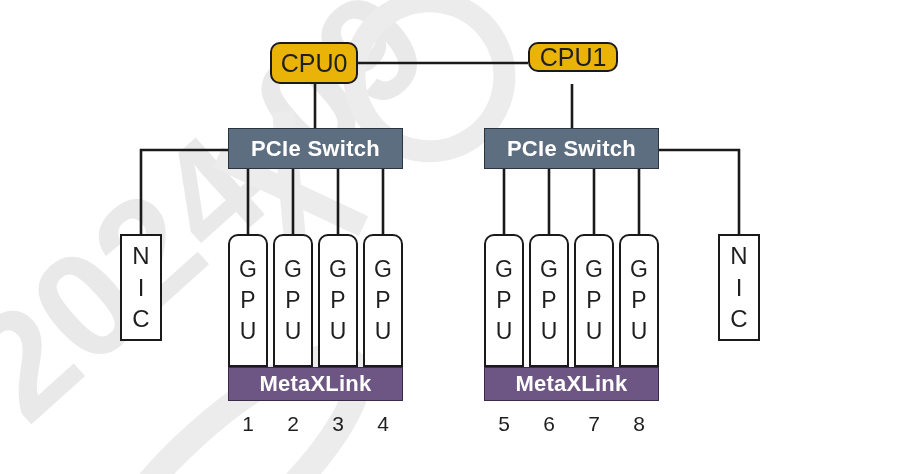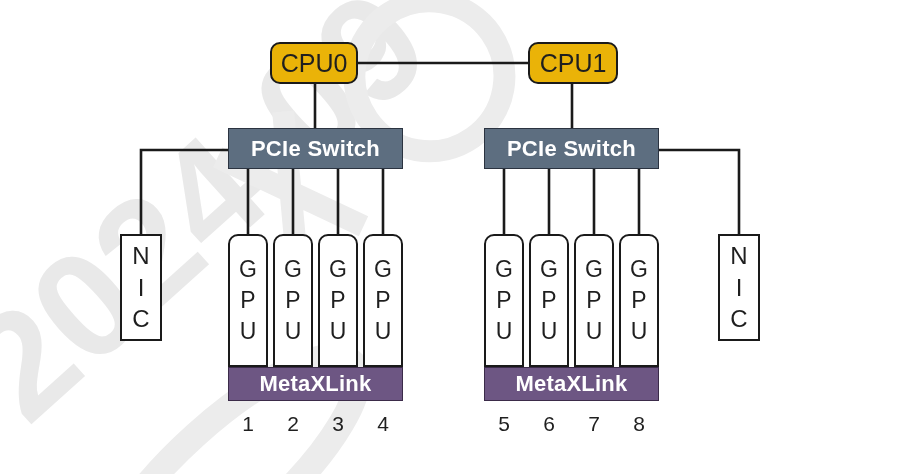--- a/index.html
+++ b/index.html
@@ -135,21 +135,21 @@
         <path d="M504,169 L504,234"></path>
         <path d="M549,169 L549,234"></path>
         <path d="M594,169 L594,234"></path>
         <path d="M639,169 L639,234"></path>
       </g>
   </svg>
 
   <div class="node cpu" style="left: 270px; top: 42px; width: 88px; height: 42px;">
     <span>CPU0</span>
   </div>
-  <div class="node cpu" style="left: 528px; top: 42px; width: 90px; height: 42px;">
+  <div class="node cpu" style="left: 528px; top: 42px; width: 90px; height: 30px;">
     <span>CPU1</span>
   </div>
 
   <div class="node pcie" style="left: 228px; top: 128px; width: 175px; height: 41px;">
     <span>PCIe Switch</span>
   </div>
   <div class="node pcie" style="left: 484px; top: 128px; width: 175px; height: 41px;">
     <span>PCIe Switch</span>
   </div>
 

